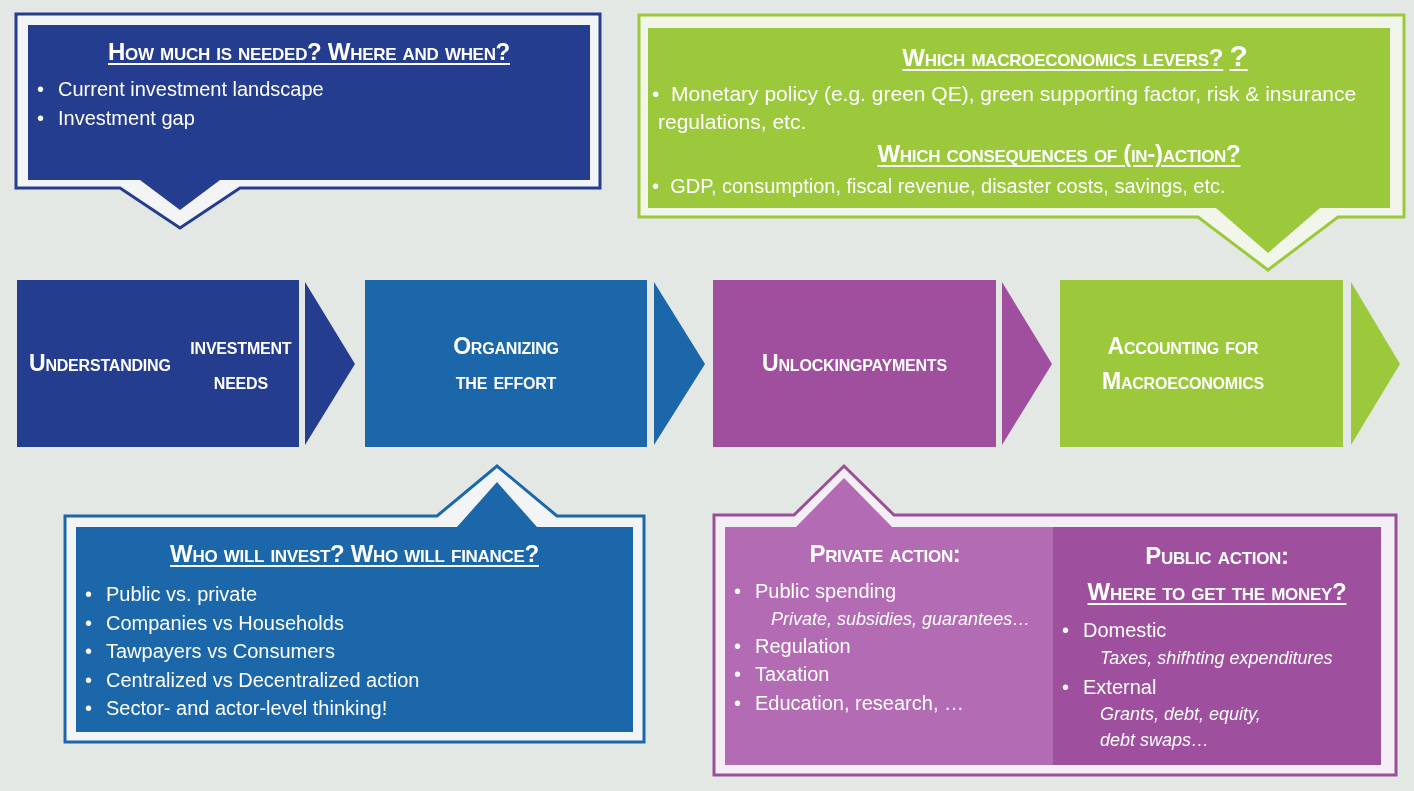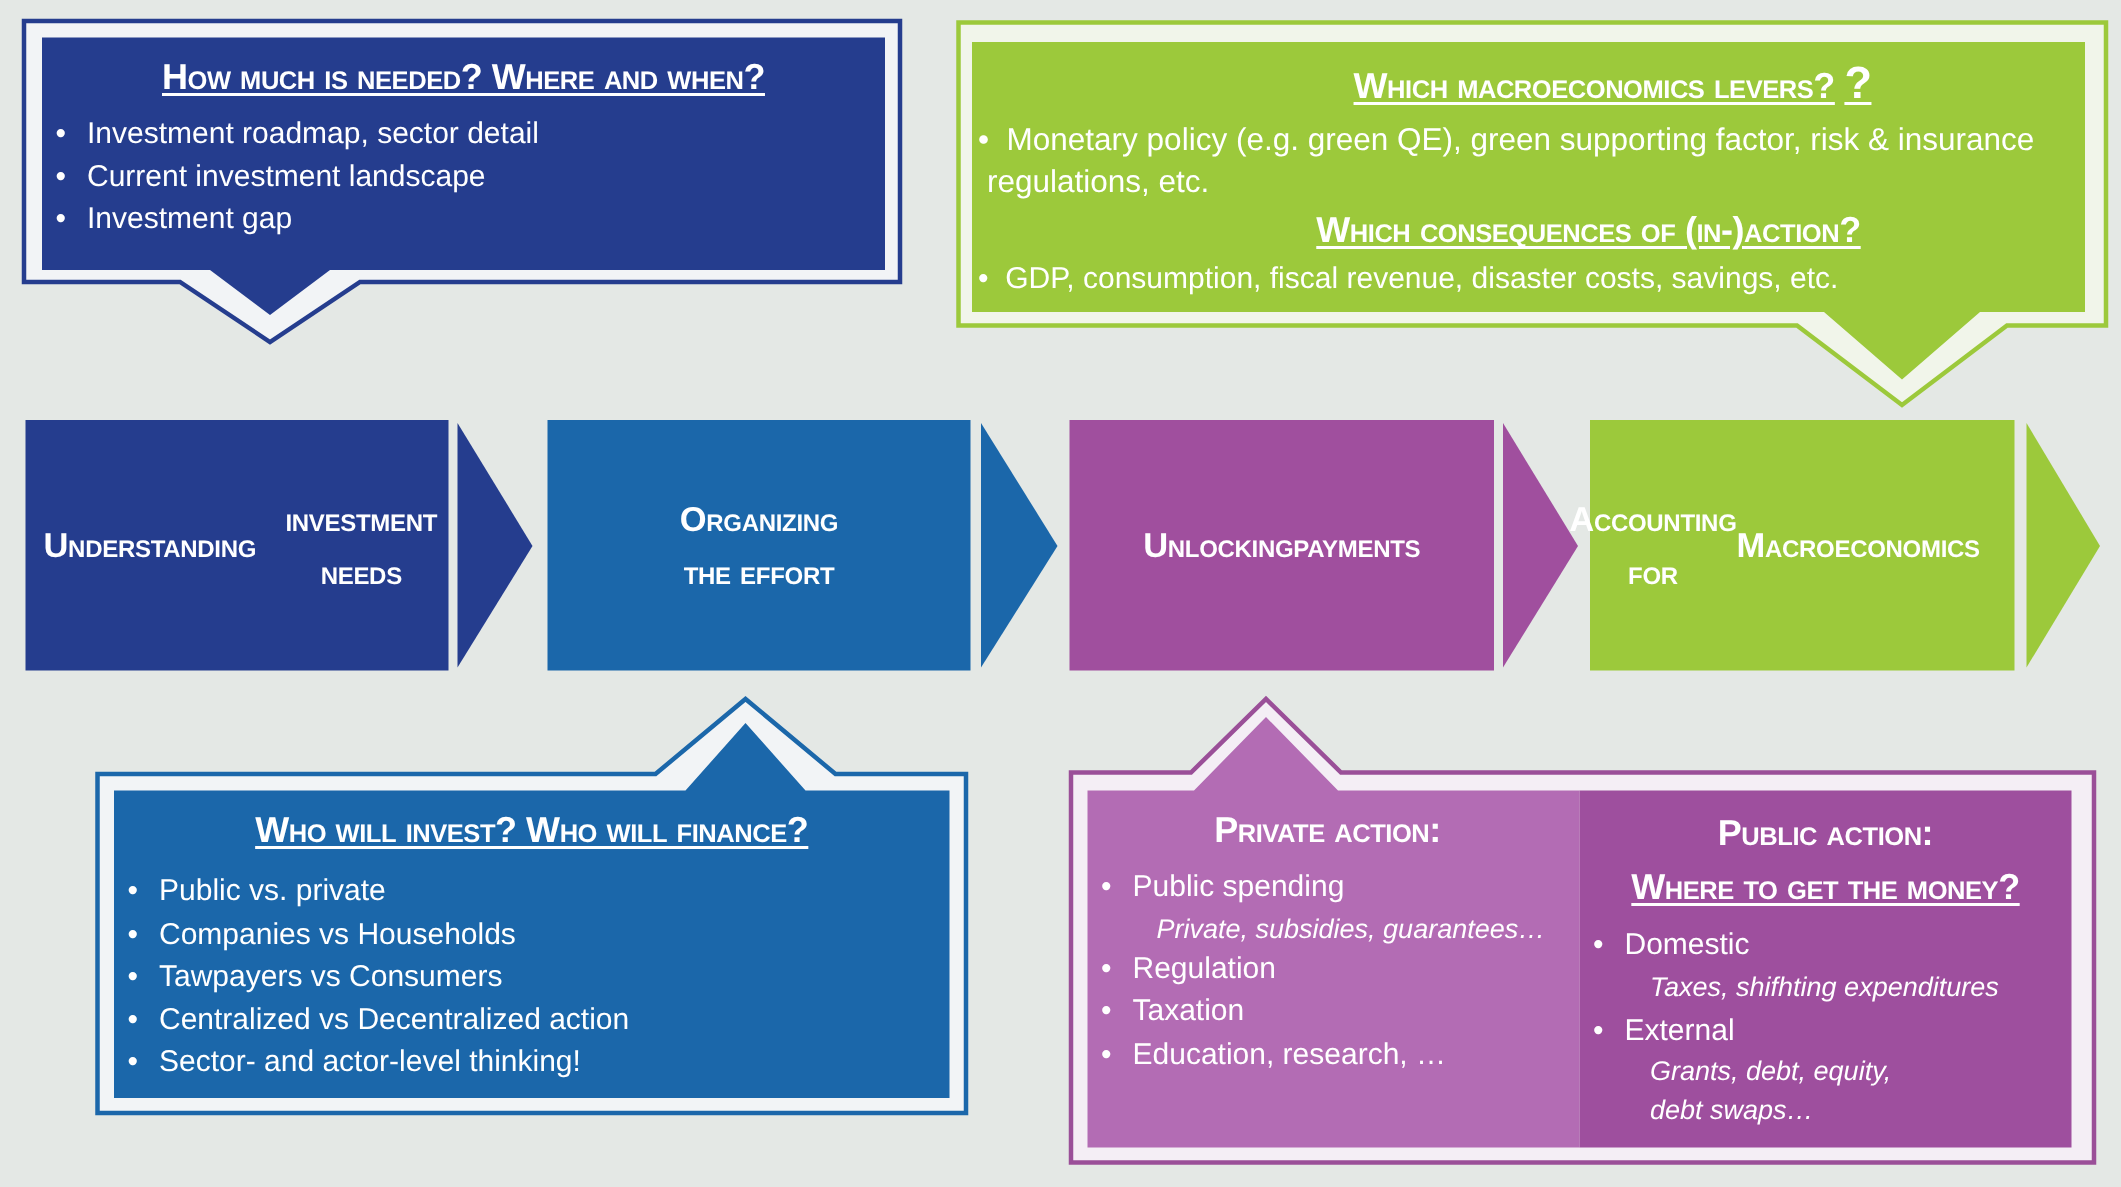--- a/index.html
+++ b/index.html
@@ -64,21 +64,20 @@
   <g>
     <path d="M714,515 H794 L844,466 L894,515 H1396 V775 H714 Z" fill="#f4eef5" stroke="#9a4f98" stroke-width="3"></path>
     <path d="M725,527 H796 L844,478 L892,527 H1053 V765 H725 Z" fill="#b36cb4"></path>
     <rect x="1053" y="527" width="328" height="238" fill="#9e4f9e"></rect>
   </g>
 </svg>
 
 <div class="abs" style="left:28px; top:38px; width:562px;">
   <div class="callout-title sc u" style="text-align:center;">How much is needed? Where and when?</div>
   <ul class="bul" style="margin-top:9px;">
-    <li>Investment roadmap, sector detail</li>
     <li>Current investment landscape</li>
     <li>Investment gap</li>
   </ul>
 </div>
 
 <div class="abs" style="left:648px; top:42px; width:742px;">
   <div class="callout-title" style="padding-left:112px;">
     <span class="sc u">Which macroeconomics levers?</span>
     <span class="u" style="font-weight:bold; font-size:30px;">?</span>
   </div>
@@ -97,21 +96,21 @@
   <span>investment needs</span>
 </div>
 <div class="step-text sc" style="left:365px; top:280px; width:282px; height:167px; flex-direction:column;">
   <span>Organizing</span>
   <span>the effort</span>
 </div>
 <div class="step-text sc" style="left:713px; top:280px; width:283px; height:167px; flex-direction:row;">
   <span>Unlocking</span>
   <span>payments</span>
 </div>
-<div class="step-text sc" style="left:1060px; top:280px; width:246px; height:167px; flex-direction:row;">
+<div class="step-text sc" style="left:1060px; top:280px; width:246px; height:167px; flex-direction:column;">
   <span>Accounting for</span>
   <span>Macroeconomics</span>
 </div>
 
 <div class="abs" style="left:76px; top:540px; width:557px;">
   <div class="callout-title sc u">Who will invest? Who will finance?</div>
   <ul class="bul" style="margin-top:12px;">
     <li>Public vs. private</li>
     <li>Companies vs Households</li>
     <li>Tawpayers vs Consumers</li>

